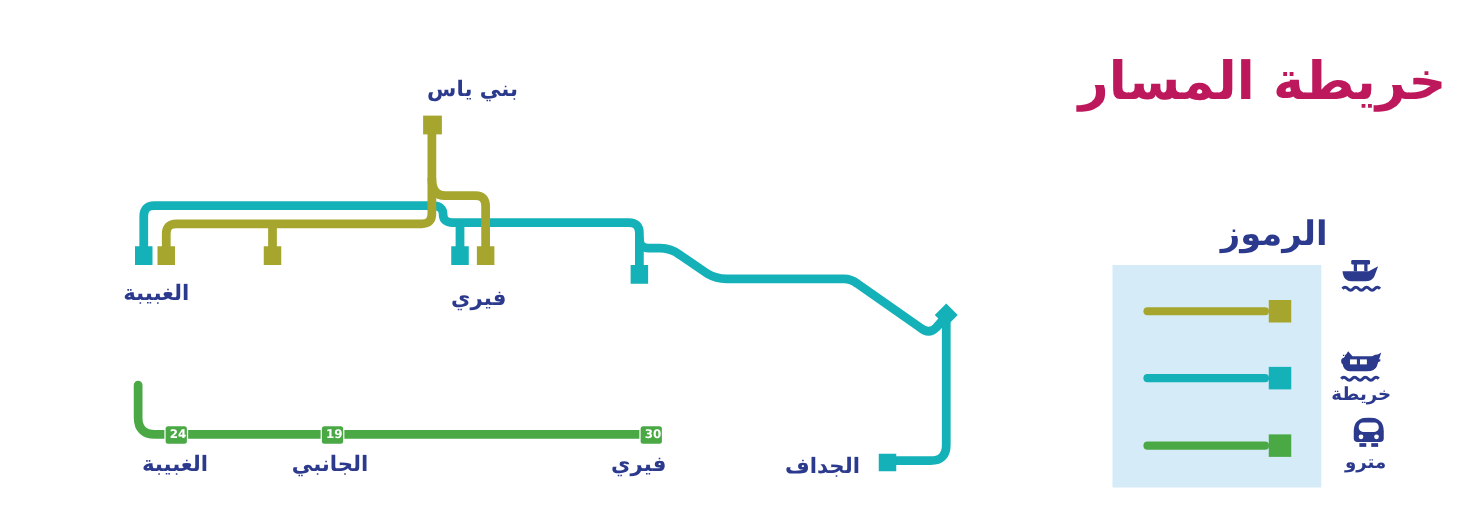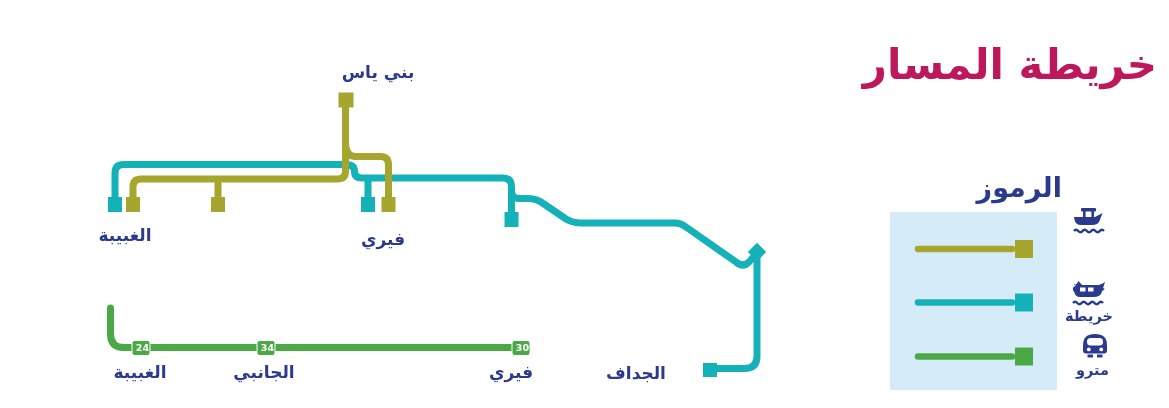--- a/index.html
+++ b/index.html
@@ -125,24 +125,24 @@
 
   <div class="station-label" style="left:125px;top:224px;">الغبيبة</div>
 
 
   <div class="station-label" style="left:383px;top:228px;">فيري</div>
 
   <div class="station-label" style="left:515px;top:241px;">
   </div>
 
 
-  <div class="station-label" style="left:636px;top:362px;">الجداف</div>
+  <div class="station-label" style="left:658px;top:362px;">الجداف</div>
 
   <div class="metro-badge" style="left:140.5px;top:348px;">24</div>
-  <div class="metro-badge" style="left:265.5px;top:348px;">34</div>
+  <div class="metro-badge" style="left:265.5px;top:348px;">19</div>
   <div class="metro-badge" style="left:520.5px;top:348px;">30</div>
 
   <div class="station-label" style="left:140px;top:361px;">الغبيبة</div>
   <div class="station-label" style="left:264px;top:361px;">الجانبي</div>
   <div class="station-label" style="left:511px;top:361px;">فيري</div>
 
   <div class="legend-icon-wrap" style="left:1089px;top:208px;gap:43px;">
     <svg width="32" height="26" viewBox="0 0 32 26">
       <g fill="#2c3a8e">
         <rect x="8" y="0" width="15" height="3.5" rx="1"></rect>

